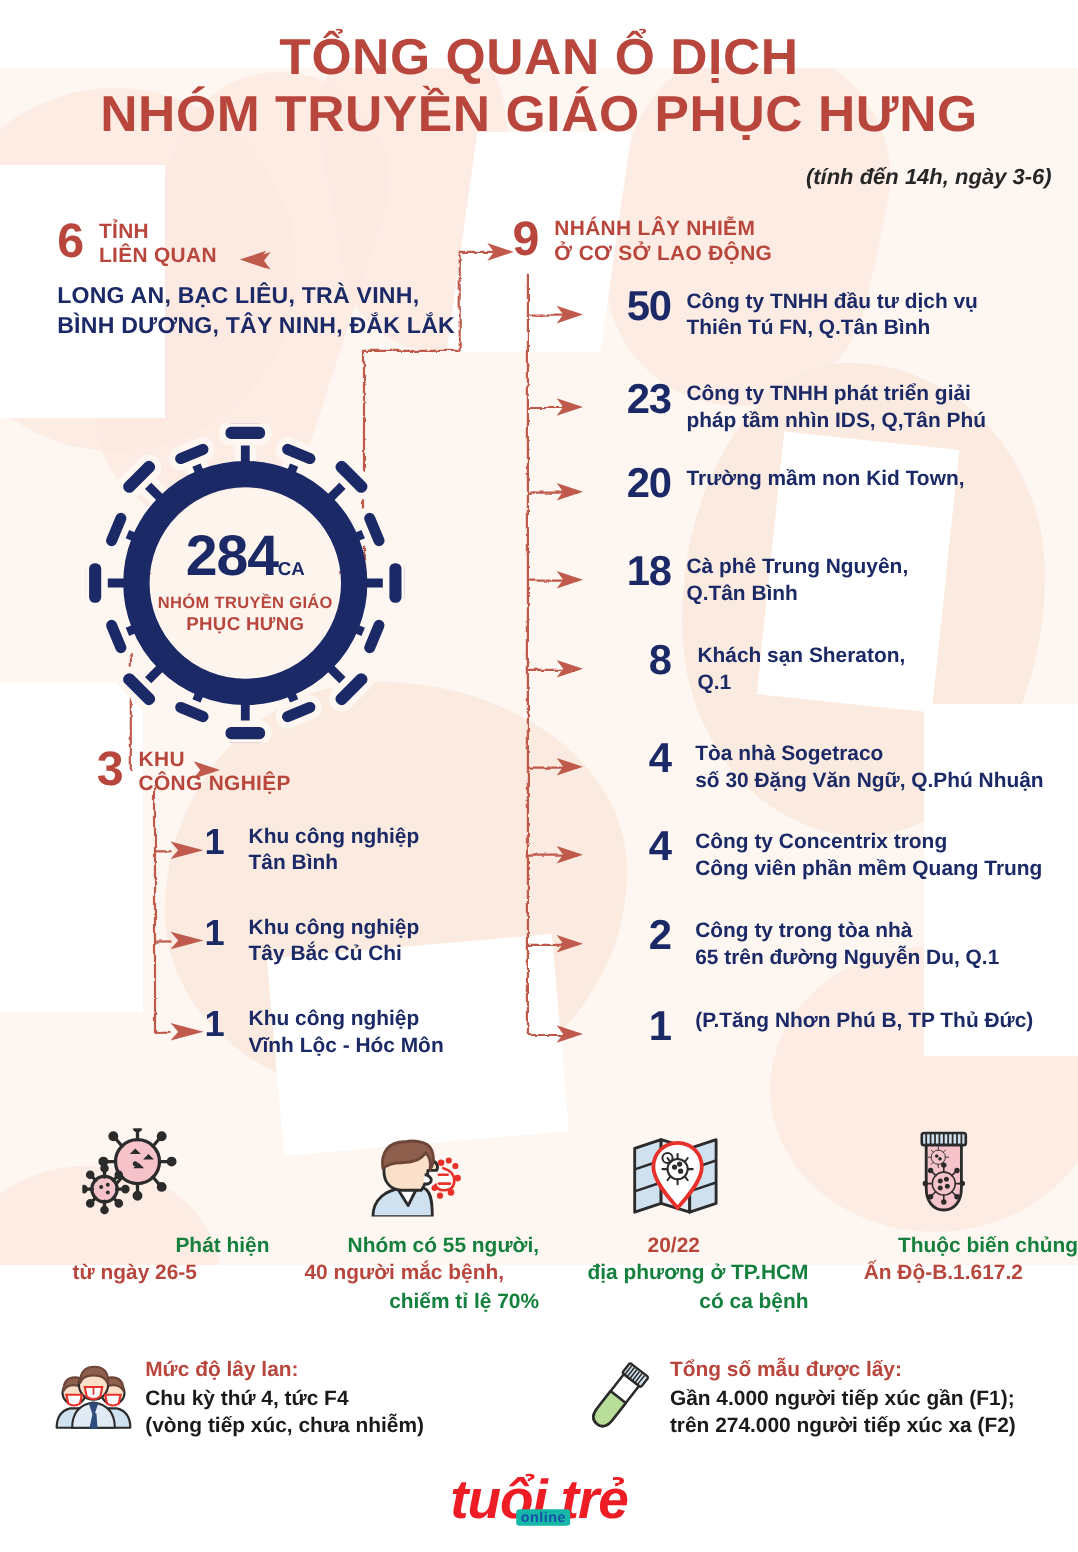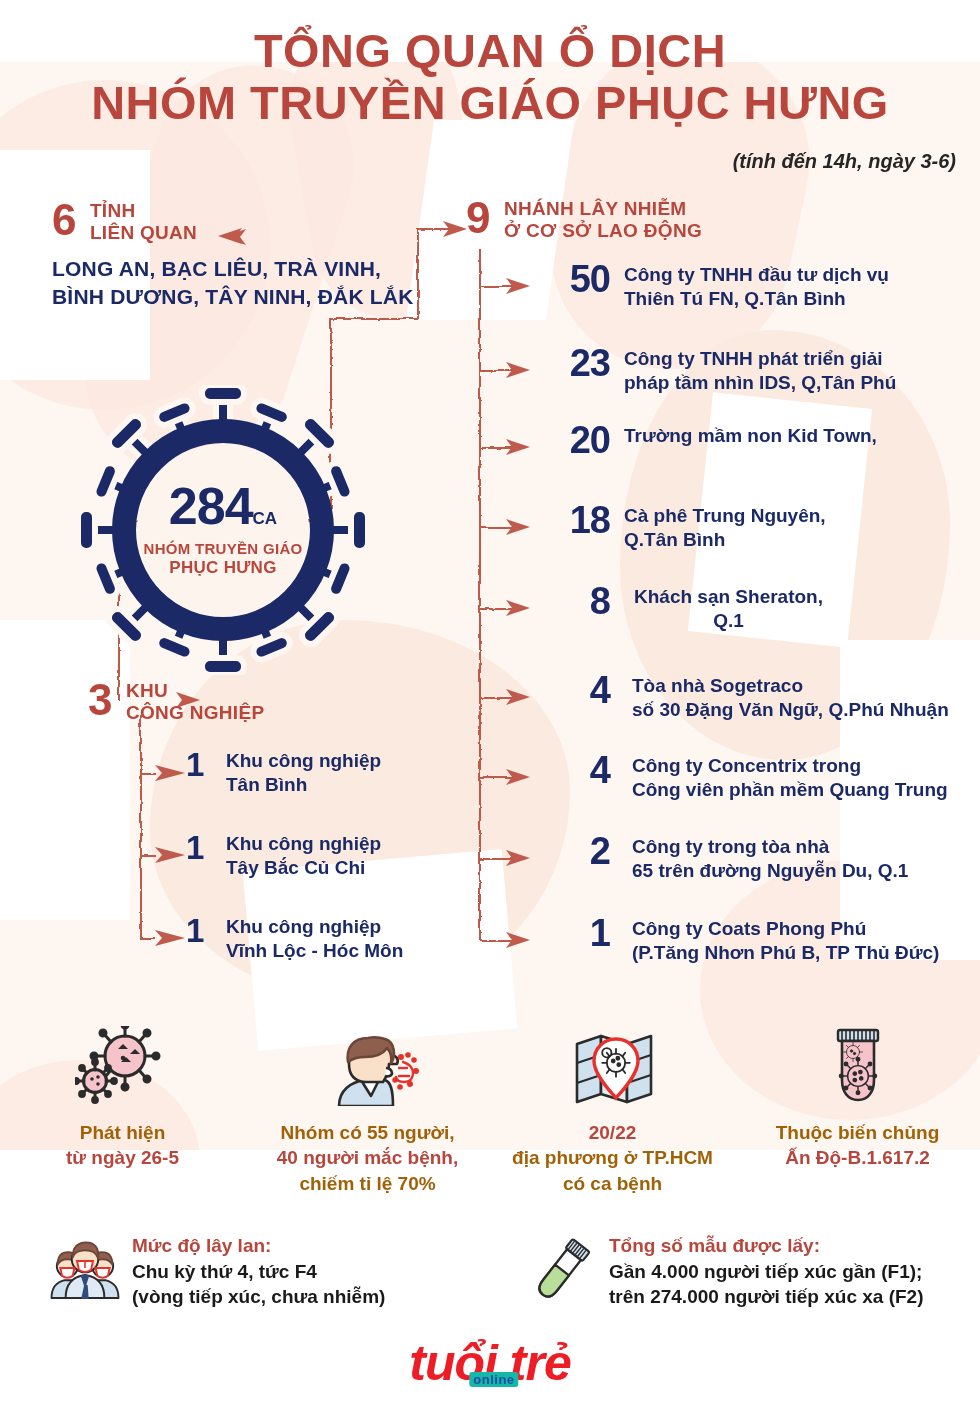--- a/index.html
+++ b/index.html
@@ -32,21 +32,21 @@
     font-stretch: condensed;
     transform: scaleX(1.02);
     text-transform: uppercase;
   }
   .title-line.l2 { font-size: 46px; }
   .subtitle {
     position: absolute; right: 24px; top: 150px;
     font-style: italic; font-weight: 700; font-size: 20px; color: #262626;
   }
   .red  { color: #b8463c; }
-  .dark { color: #a16207; }
+  .dark { color: #15803d; text-align: right; }
 
   
   .blk { position: absolute; }
 
   .hdr-num {
     font-size: 44px; font-weight: 800; color: #b8463c; line-height: 1;
     display: inline-block; vertical-align: top;
   }
   .hdr-lbl {
     display: inline-block; vertical-align: top;
@@ -320,21 +320,21 @@
   </div>
   <div class="item" style="left:548px;top:501px;">
     <div class="num">18</div>
     <div class="txt">
       <div>Cà phê  Trung Nguyên,</div>
       <div>Q.Tân Bình</div>
     </div>
   </div>
   <div class="item" style="left:548px;top:582px;">
     <div class="num">8</div>
-    <div class="txt" style="padding-left:24px;text-align:center;">
+    <div class="txt" style="padding-left:24px;">
       <div>Khách sạn Sheraton,</div>
       <div>Q.1</div>
     </div>
   </div>
   <div class="item" style="left:548px;top:671px;">
     <div class="num">4</div>
     <div class="txt" style="padding-left:22px;">
       <div>Tòa nhà Sogetraco</div>
       <div>số 30 Đặng Văn Ngữ, Q.Phú Nhuận</div>
     </div>
@@ -349,21 +349,20 @@
   <div class="item" style="left:548px;top:832px;">
     <div class="num">2</div>
     <div class="txt" style="padding-left:22px;">
       <div>Công ty trong tòa nhà</div>
       <div>65 trên đường Nguyễn Du, Q.1</div>
     </div>
   </div>
   <div class="item" style="left:548px;top:914px;">
     <div class="num">1</div>
     <div class="txt" style="padding-left:22px;">
-      <div>Công ty Coats Phong Phú</div>
       <div>(P.Tăng Nhơn Phú B, TP Thủ Đức)</div>
     </div>
   </div>
 
   <div class="blk" style="left:88px;top:678px;">
     <div style="white-space:nowrap;">
       <span class="hdr-num">3</span>
       <span class="hdr-lbl">
         <span>KHU</span><br>
         <span>CÔNG NGHIỆP</span>

